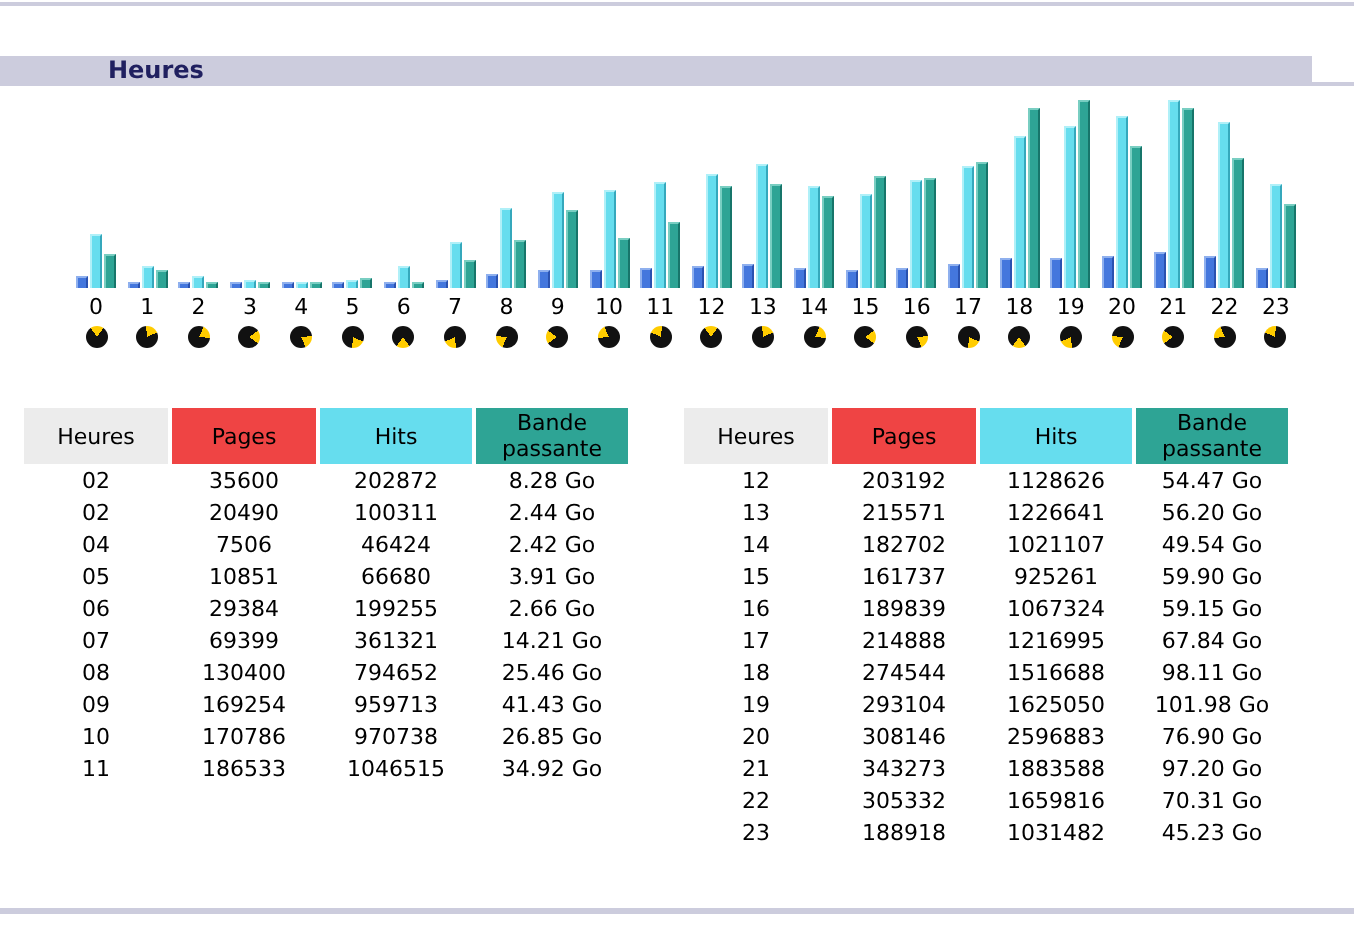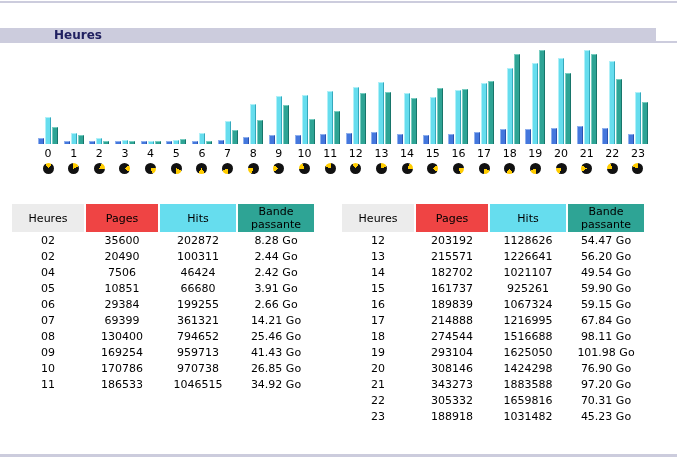--- a/index.html
+++ b/index.html
@@ -367,21 +367,21 @@
           </tr>
           <tr>
             <td>19</td>
             <td>293104</td>
             <td>1625050</td>
             <td>101.98 Go</td>
           </tr>
           <tr>
             <td>20</td>
             <td>308146</td>
-            <td>1424298</td>
+            <td>2596883</td>
             <td>76.90 Go</td>
           </tr>
           <tr>
             <td>21</td>
             <td>343273</td>
             <td>1883588</td>
             <td>97.20 Go</td>
           </tr>
           <tr>
             <td>22</td>

